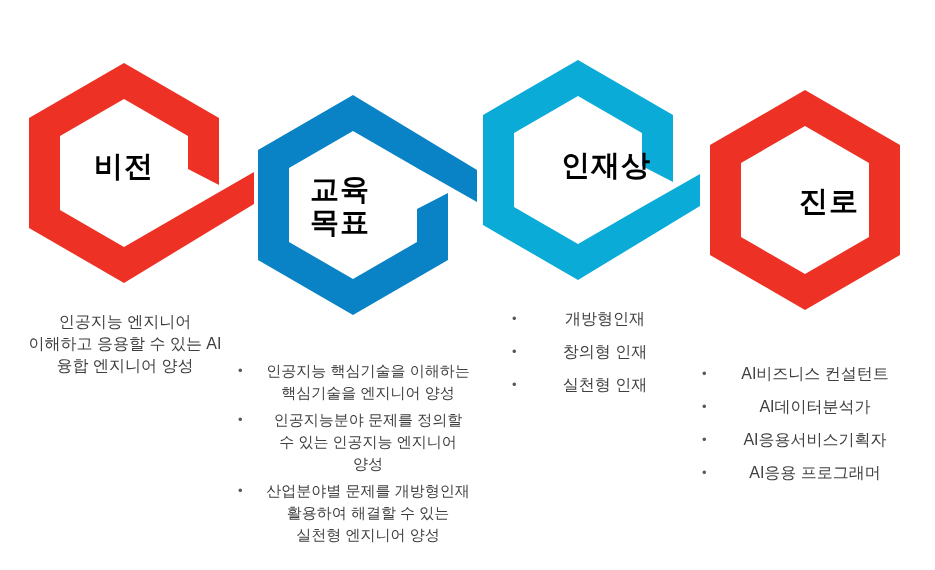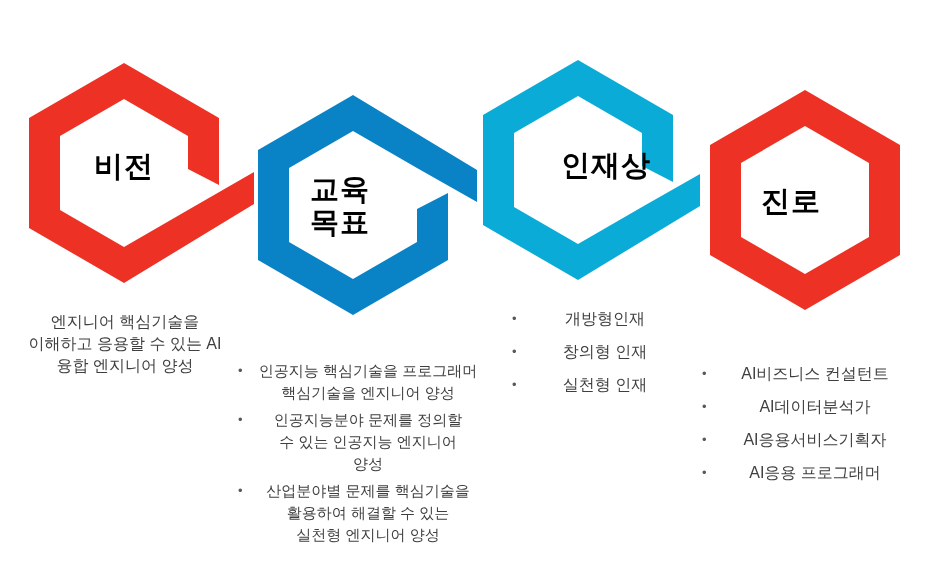--- a/index.html
+++ b/index.html
@@ -48,48 +48,48 @@
 
   <div class="hexlabel" style="left:34px;top:148px;">비전</div>
 
   <div class="hexlabel two-line" style="left:250px;top:173px;">
     <div>교육</div>
     <div>목표</div>
   </div>
 
   <div class="hexlabel" style="left:516px;top:147px;">인재상</div>
 
-  <div class="hexlabel" style="left:701px;top:183px;">진로</div>
+  <div class="hexlabel" style="left:739px;top:183px;">진로</div>
 
   <div class="sec sec-vision">
-    <div>엔지니어 핵심기술을</div>
+    <div>인공지능 엔지니어</div>
     <div>이해하고 응용할 수 있는 AI</div>
     <div>융합 엔지니어 양성</div>
   </div>
 
   <div class="sec sec-goals">
     <div class="gitem">
       <span class="bul">•</span>
       <div class="glines">
-        <div>인공지능 핵심기술을 프로그래머</div>
+        <div>인공지능 핵심기술을 이해하는</div>
         <div>핵심기술을 엔지니어 양성</div>
       </div>
     </div>
     <div class="gitem">
       <span class="bul">•</span>
       <div class="glines">
         <div>인공지능분야 문제를 정의할</div>
         <div>수 있는 인공지능 엔지니어</div>
         <div>양성</div>
       </div>
     </div>
     <div class="gitem">
       <span class="bul">•</span>
       <div class="glines">
-        <div>산업분야별 문제를 핵심기술을</div>
+        <div>산업분야별 문제를 개방형인재</div>
         <div>활용하여 해결할 수 있는</div>
         <div>실천형 엔지니어 양성</div>
       </div>
     </div>
   </div>
 
   <div class="sec sec-talent">
     <div class="litem">
       <span class="bul">•</span>
       <span class="txt">개방형인재</span>

